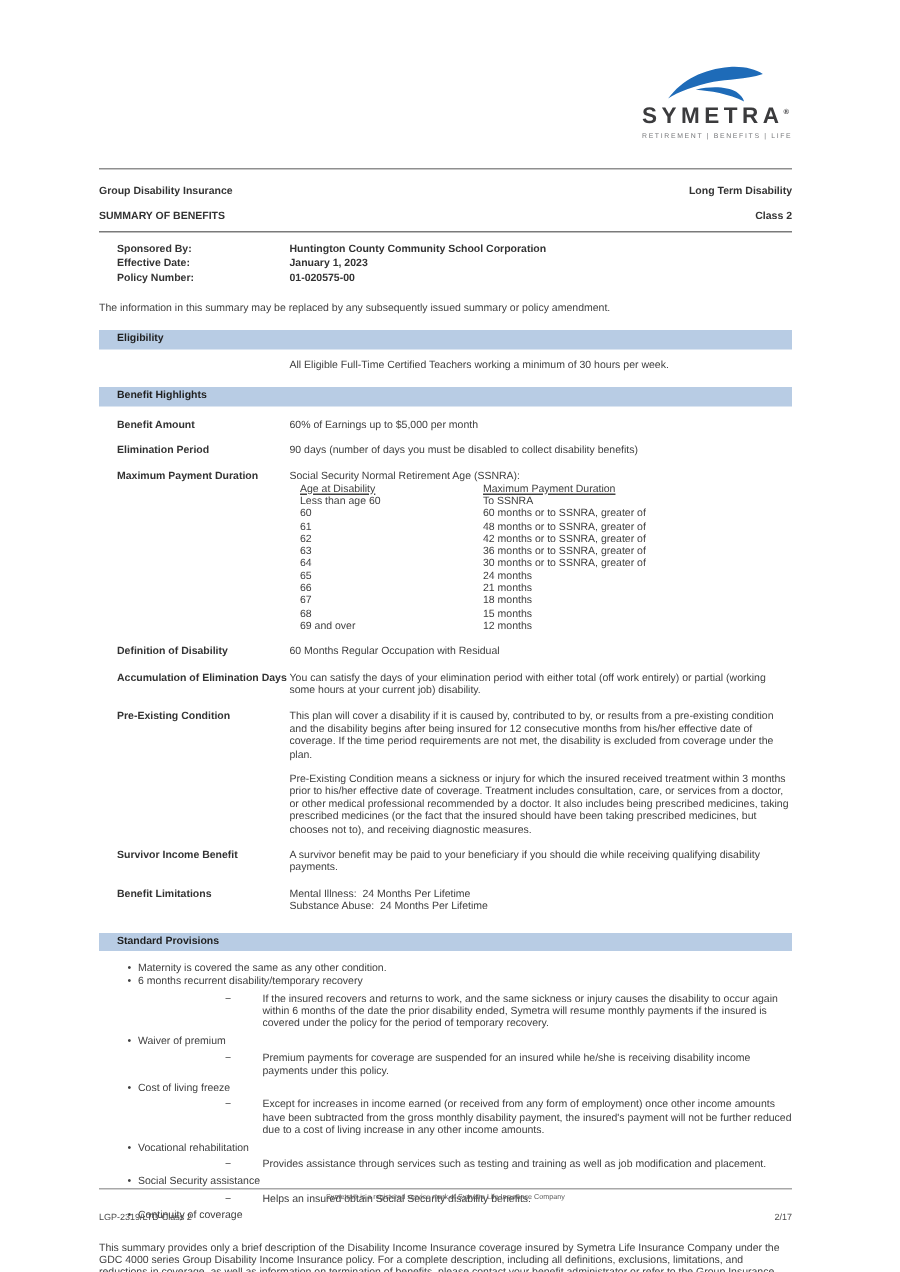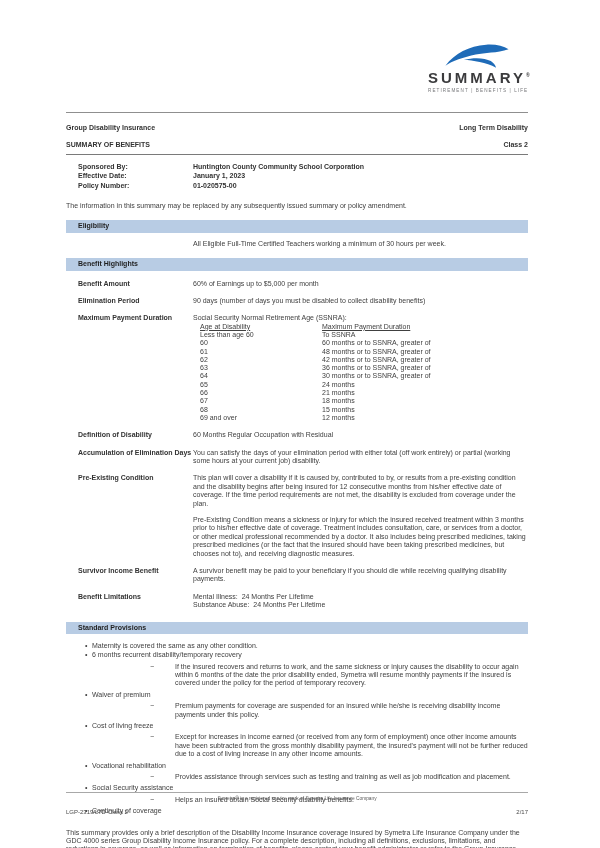--- a/index.html
+++ b/index.html
@@ -63,21 +63,21 @@
 </head>
 <body>
 
 <div class="page">
 
   <div class="logo">
     <svg class="logo-swoosh" width="66" height="25" viewBox="0 0 100 38">
       <path fill="#1e6bb8" d="M2,33 C16,14 38,3 64,1 C78,0 90,3 98,8 C80,14 62,13 48,16 C30,20 12,26 2,33 Z"></path>
       <path fill="#1e6bb8" d="M30,24 C46,20 62,21 71,26 C75,29 78,32 79,36 C64,28 44,25 30,24 Z"></path>
     </svg>
-    <div class="logo-word"><span>SUMMARY</span><span class="logo-reg">®</span></div>
+    <div class="logo-word"><span>SYMETRA</span><span class="logo-reg">®</span></div>
     <div class="logo-tagline">RETIREMENT | BENEFITS | LIFE</div>
   </div>
 
   <div class="content">
 
     <div class="rule logo-rule"></div>
 
     <div class="hdr-row hdr-row1">
       <span>Group Disability Insurance</span>
       <span>Long Term Disability</span>

